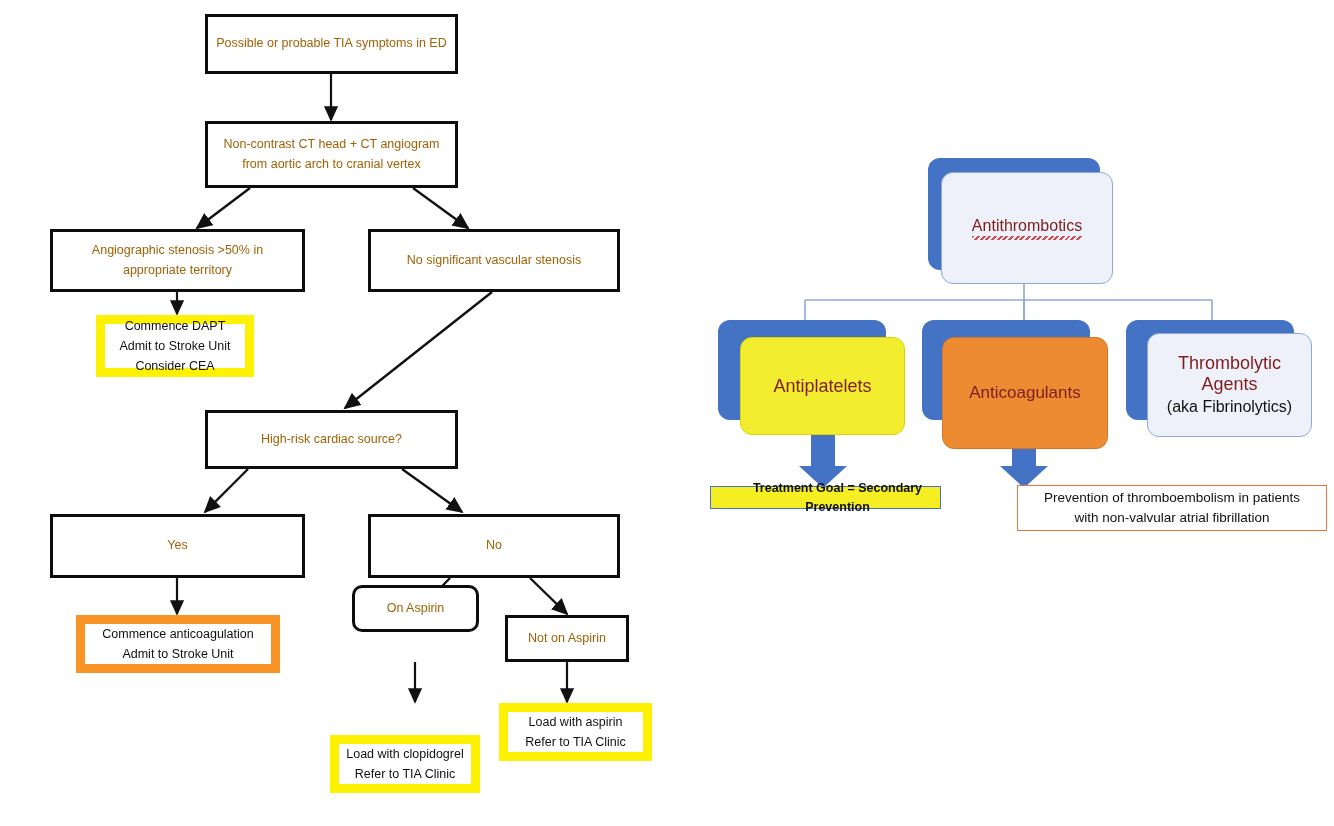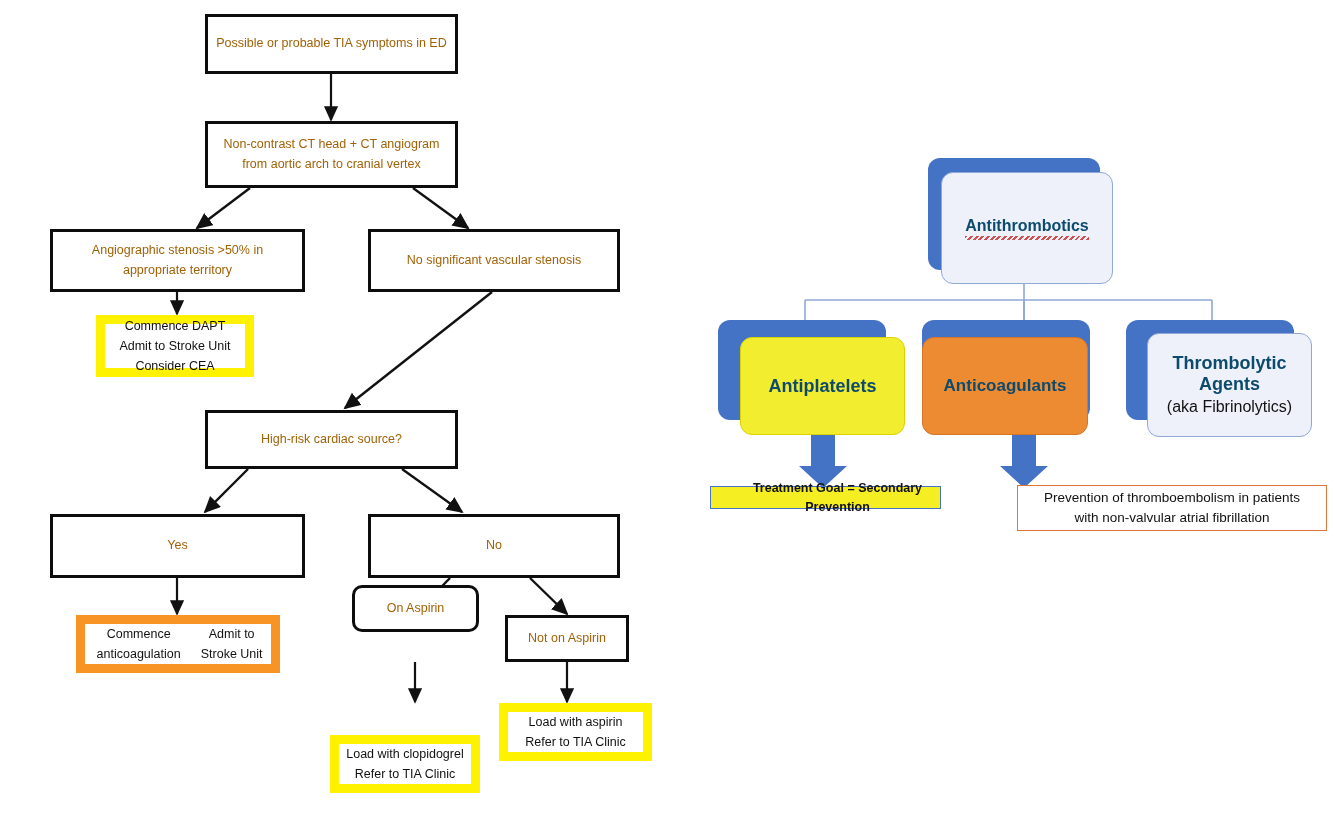--- a/index.html
+++ b/index.html
@@ -36,21 +36,21 @@
     position:absolute;background:#4472C4;border-radius:12px;
   }
   .frontcard{
     position:absolute;box-sizing:border-box;border-radius:12px;
     display:flex;flex-direction:column;align-items:center;justify-content:center;
     text-align:center;
   }
   .card-lav{background:#EEF1FA;border:1px solid #8FA8D8;}
   .card-yellow{background:#F2ED2F;border:1px solid #D9D400;}
   .card-orange{background:#ED8B33;border:1px solid #D4752A;}
-  .card-title{font-weight:bold;color:#0c4a6e;}
+  .card-title{font-weight:normal;color:#7f1d1d;}
 
   .squiggle{
     display:block;height:4px;width:100%;
     background:repeating-linear-gradient(135deg,#cc3333 0 2px,transparent 2px 4px);
     margin-top:1px;opacity:.85;
   }
 
   .callout{
     position:absolute;box-sizing:border-box;
     display:flex;align-items:center;justify-content:center;
@@ -136,21 +136,21 @@
   </div>
 
   <div class="fc-box" style="left:50px;top:514px;width:255px;height:64px;">
     <span>Yes</span>
   </div>
 
   <div class="fc-box" style="left:368px;top:514px;width:252px;height:64px;">
     <span>No</span>
   </div>
 
-  <div class="hl-box hl-orange" style="left:76px;top:615px;width:204px;height:58px;flex-direction:row;">
+  <div class="hl-box hl-orange" style="left:76px;top:615px;width:204px;height:58px;flex-direction:column;">
     <span>Commence anticoagulation</span>
     <span>Admit to Stroke Unit</span>
   </div>
 
   <div class="fc-box" style="left:352px;top:585px;width:127px;height:47px;border-radius:10px;">
     <span>On Aspirin</span>
   </div>
 
   <div class="fc-box" style="left:505px;top:615px;width:124px;height:47px;">
     <span>Not on Aspirin</span>
@@ -173,21 +173,21 @@
       <span class="squiggle"></span>
     </div>
   </div>
 
   <div class="shadowblock" style="left:718px;top:320px;width:168px;height:100px;"></div>
   <div class="frontcard card-yellow" style="left:740px;top:337px;width:165px;height:98px;">
     <span class="card-title" style="font-size:18px;">Antiplatelets</span>
   </div>
 
   <div class="shadowblock" style="left:922px;top:320px;width:168px;height:100px;"></div>
-  <div class="frontcard card-orange" style="left:922px;top:337px;width:166px;height:98px;">
+  <div class="frontcard card-orange" style="left:942px;top:337px;width:166px;height:112px;">
     <span class="card-title" style="font-size:17px;">Anticoagulants</span>
   </div>
 
   <div class="shadowblock" style="left:1126px;top:320px;width:168px;height:100px;"></div>
   <div class="frontcard card-lav" style="left:1147px;top:333px;width:165px;height:104px;line-height:1.16;">
     <span class="card-title" style="font-size:18px;">Thrombolytic</span>
     <span class="card-title" style="font-size:18px;">Agents</span>
     <span style="font-size:16px;color:#111;margin-top:3px;">(aka Fibrinolytics)</span>
   </div>
 

